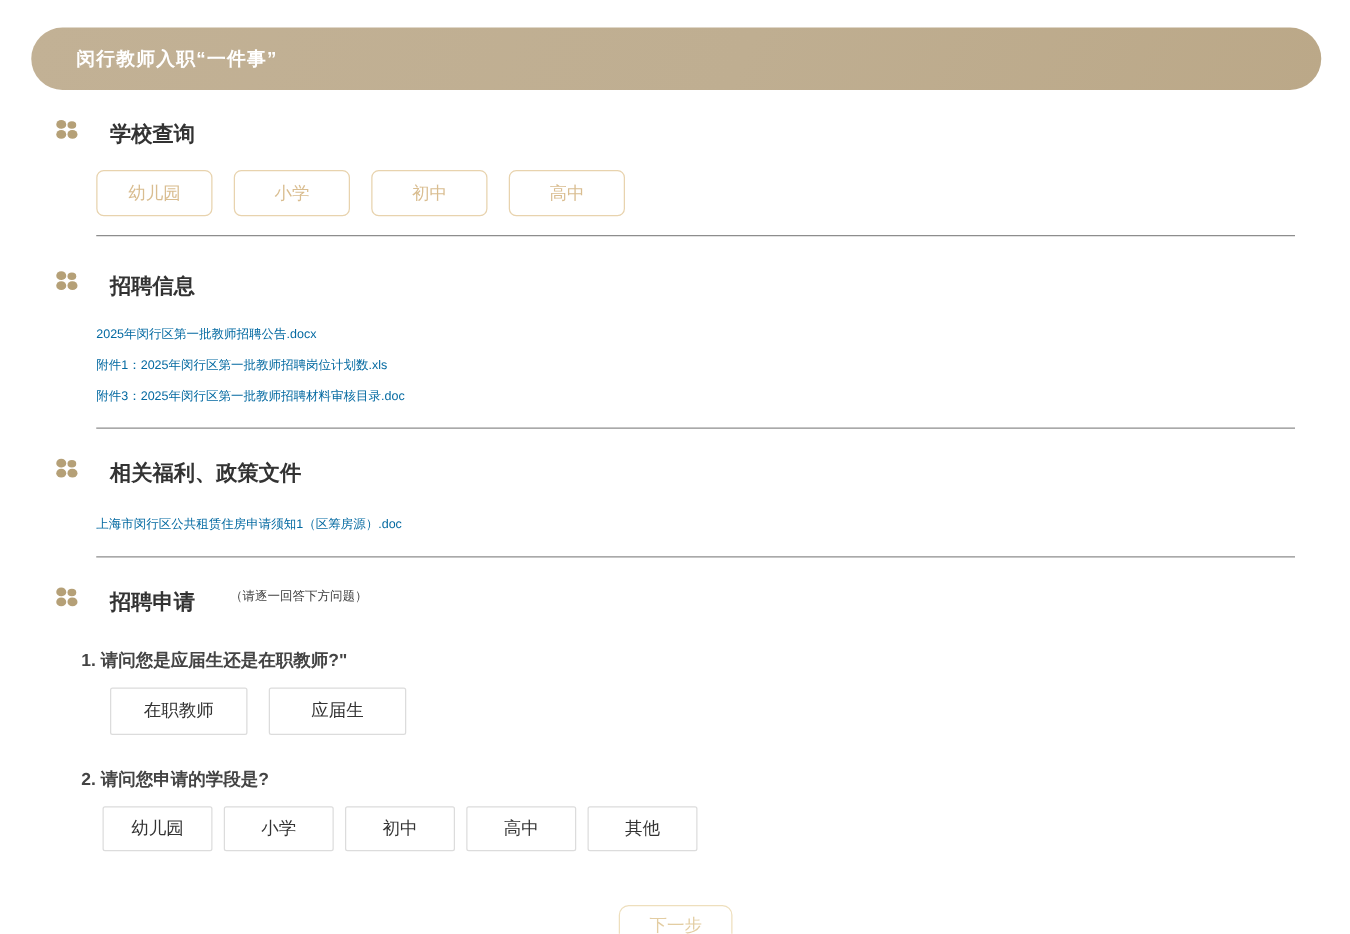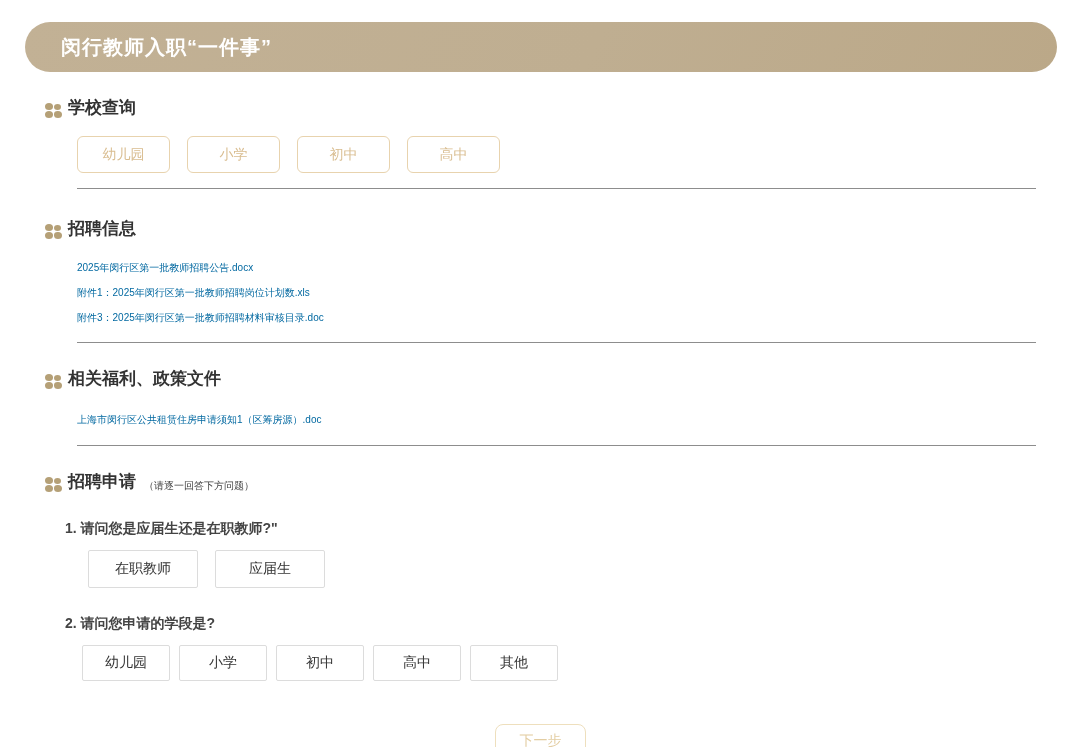--- a/index.html
+++ b/index.html
@@ -14,27 +14,27 @@
     margin: 22px 23px 0 25px;
     height: 50px;
     border-radius: 26px;
     background: linear-gradient(115deg, #c2b195 0%, #bfae91 55%, #bba888 100%);
     display: flex;
     align-items: center;
     padding-left: 36px;
   }
   .header-title {
     color: #ffffff;
-    font-size: 20px;
+    font-size: 15px;
     font-weight: bold;
     letter-spacing: 1px;
   }
   
   main { padding: 0 44px 0 45px; }
-  .sec-head { display: flex; align-items: flex-end; gap: 6px; }
+  .sec-head { display: flex; align-items: flex-start; gap: 26px; }
   .sec-title { font-size: 17px; font-weight: bold; color: #333333; }
   .sec-subtitle { font-size: 10px; color: #404040; margin-left: 2px; }
   .clover {
     width: 17px; height: 16px;
     display: grid;
     grid-template-columns: 8px 8px;
     grid-template-rows: 7px 7px;
     gap: 1px 1px;
     flex: 0 0 auto;
   }

